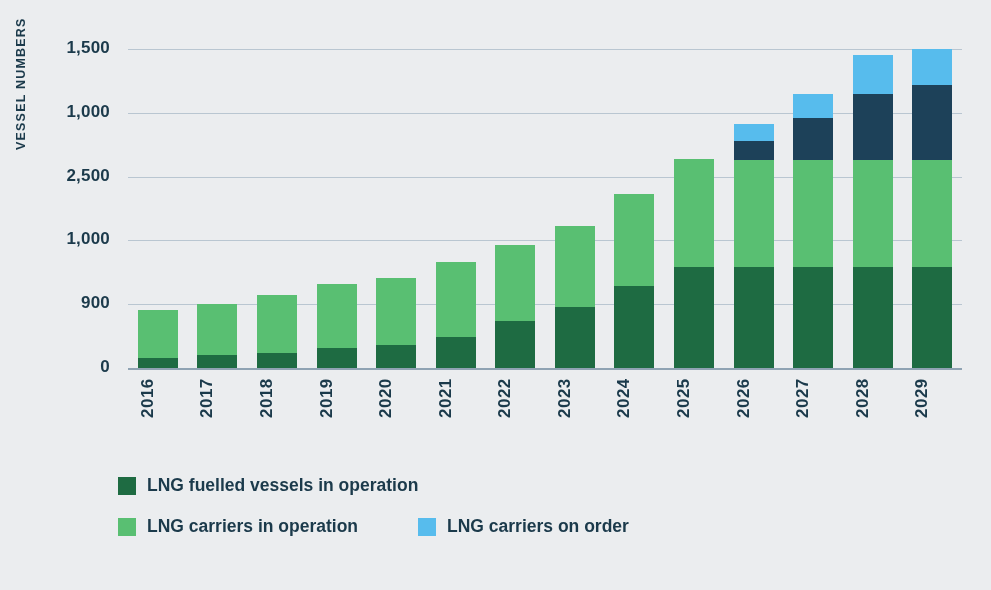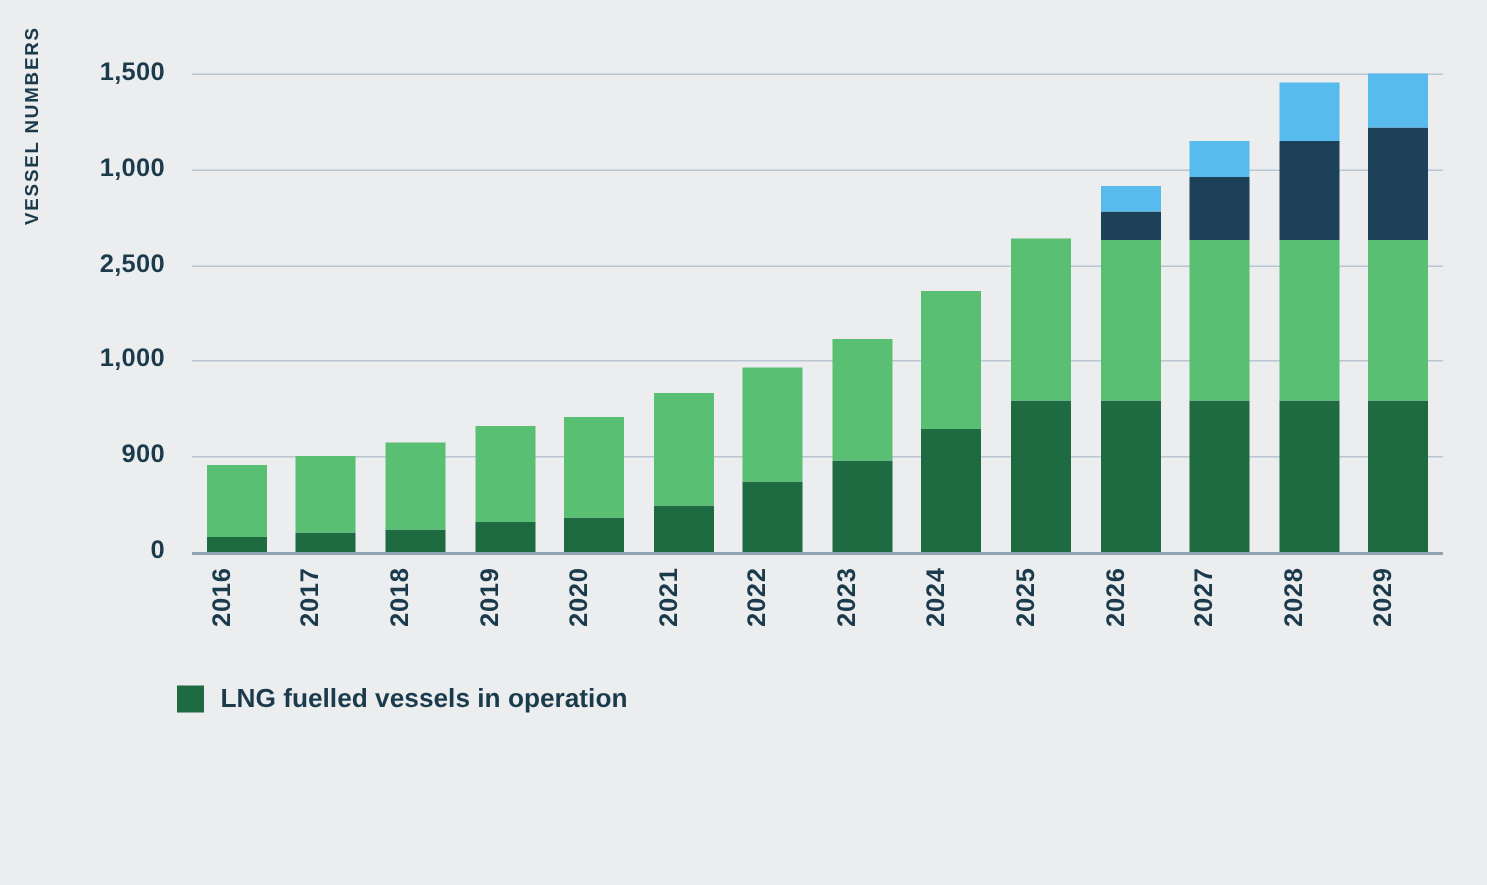--- a/index.html
+++ b/index.html
@@ -44,21 +44,21 @@
   .xtick{
     position:absolute;top:378px;width:40px;
     font-size:17px;font-weight:bold;color:#1b3a4b;
     writing-mode:vertical-rl;transform:rotate(180deg);
     text-align:right;height:52px;letter-spacing:.5px;
   }
   .xtick-wrap{position:absolute;left:128px;top:0;width:834px;height:440px;}
 
   
   .legend{position:absolute;left:118px;top:455px;width:680px;}
-  .legend-row{display:flex;align-items:center;margin-bottom:13px;}
+  .legend-row{display:flex;align-items:center;margin-bottom:13px;margin-top:20px;}
   .legend-item{display:flex;align-items:center;}
   .legend-item.col1{width:300px;}
   .legend-swatch{width:18px;height:18px;margin-right:11px;flex:0 0 auto;}
   .legend-text{font-size:17.5px;font-weight:bold;color:#1b3a4b;white-space:nowrap;}
 
   
   .source{
     position:absolute;right:18px;bottom:18px;
     font-size:13.5px;font-style:italic;font-weight:bold;color:#1b3a4b;
   }
@@ -172,15 +172,25 @@
       <div class="xtick" style="left: 784.214px;">2029</div>
     </div>
 
   <div class="legend">
     <div class="legend-row">
       <div class="legend-item col1">
         <span class="legend-swatch" style="background:#1e6b42"></span>
         <span class="legend-text">LNG fuelled vessels in operation</span>
       </div>
     </div>
+    <div class="legend-row">
+      <div class="legend-item col1">
+        <span class="legend-swatch" style="background:#59bf72"></span>
+        <span class="legend-text">LNG carriers in operation</span>
+      </div>
+      <div class="legend-item">
+        <span class="legend-swatch" style="background:#57bced"></span>
+        <span class="legend-text">LNG carriers on order</span>
+      </div>
+    </div>
   </div>
 
 </div>
 
 </body></html>

